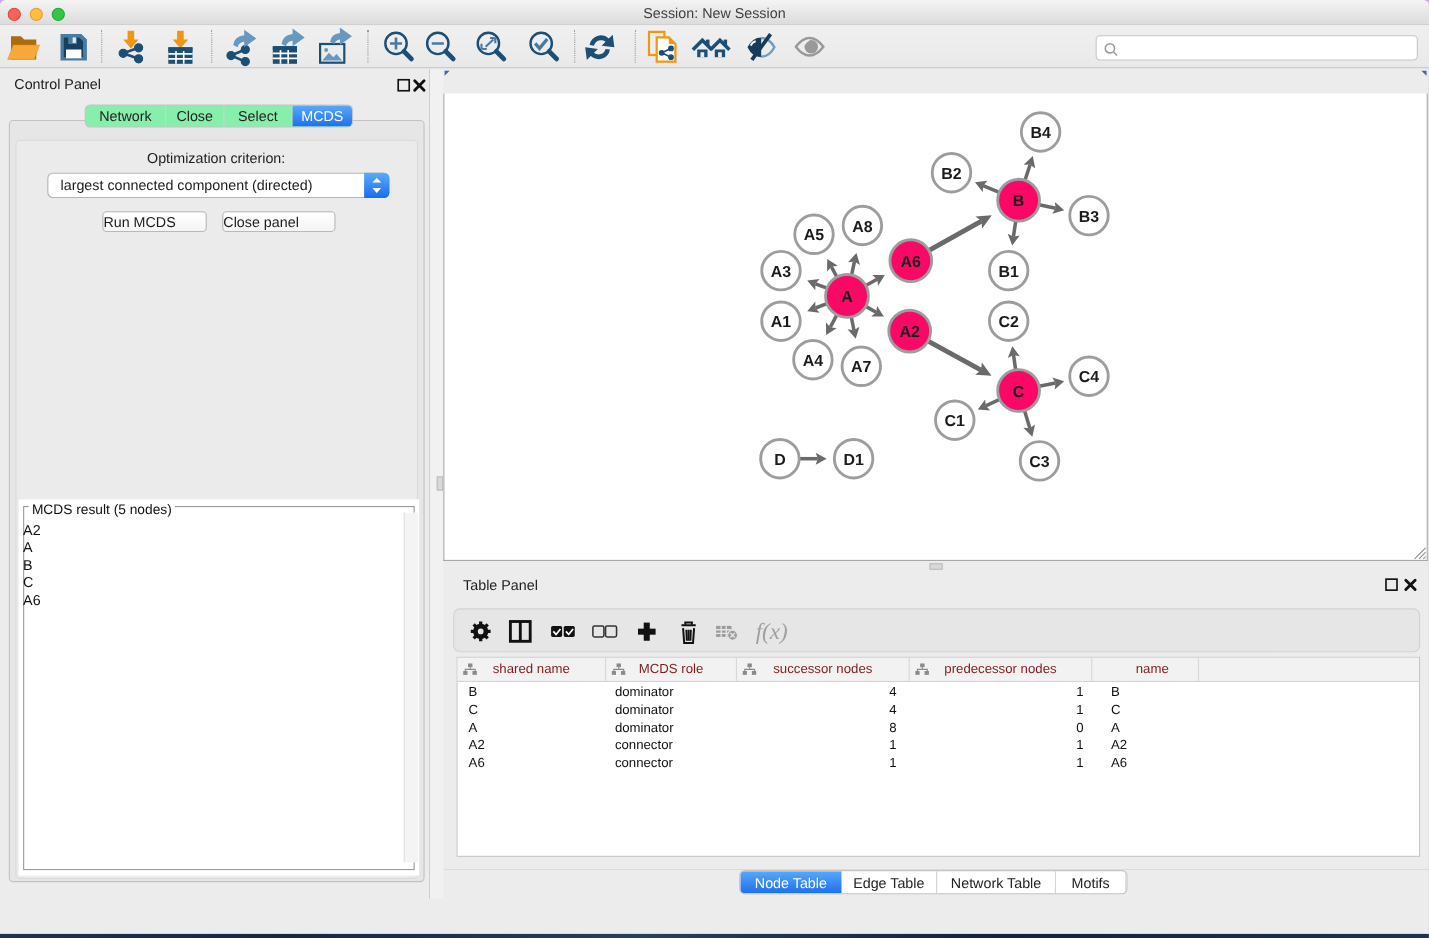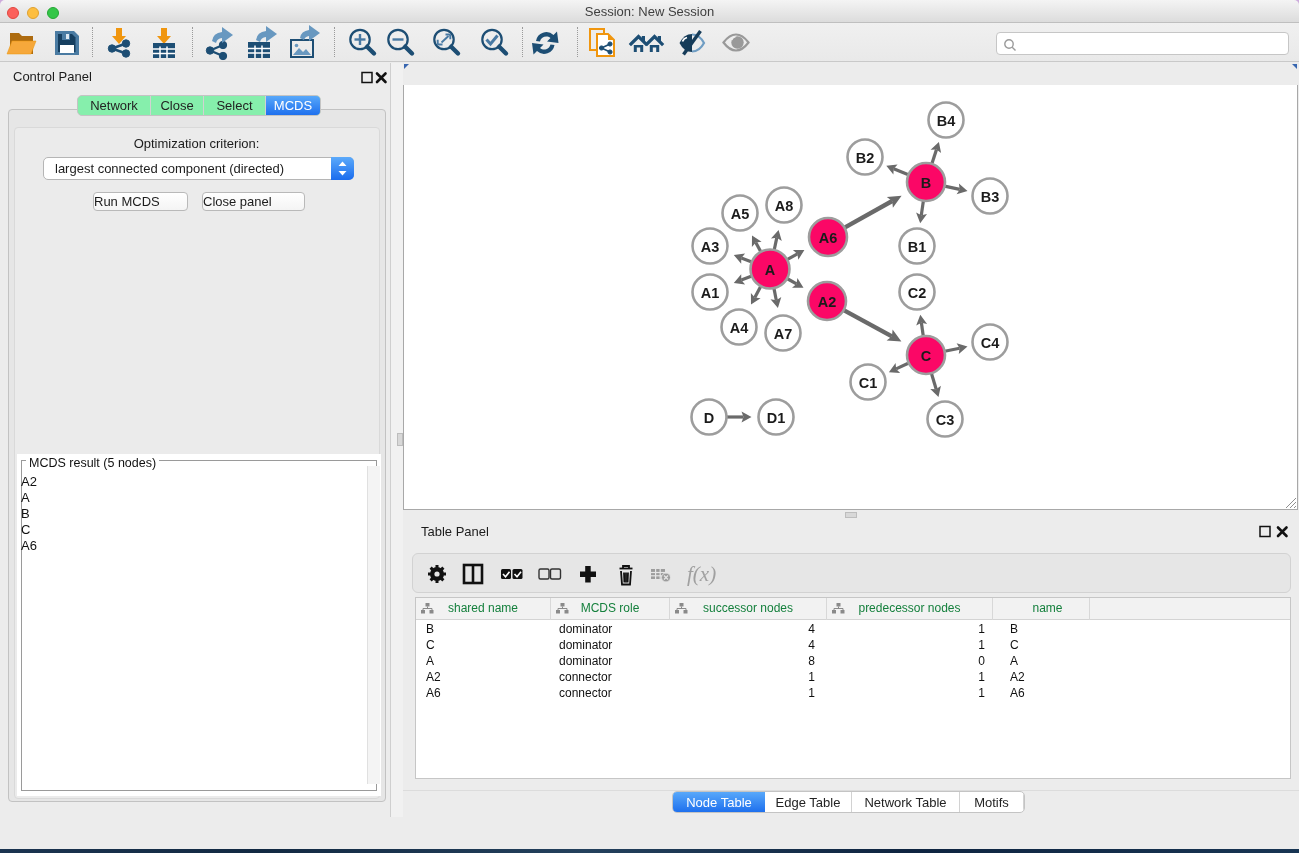--- a/index.html
+++ b/index.html
@@ -53,21 +53,21 @@
 #net-title { position:absolute; top:3px; width:100%; text-align:center; font-size:13px; color:#2b2b2b; }
 
 #tp-title { position:absolute; left:421px; top:524px; font-size:13px; color:#1c1c1c; }
 #tp-toolbar { position:absolute; left:412px; top:553px; width:879px; height:40px;
   background:#e6e6e6; border:1px solid #d2d2d2; border-radius:6px; }
 #tbl { position:absolute; left:415px; top:597px; width:876px; height:182px;
   background:#fff; border:1px solid #c6c6c6; }
 #tbl-head { position:absolute; left:0; top:0; width:100%; height:22px;
   background:#f2f2f2; border-bottom:1px solid #d4d4d4; }
 .th { position:absolute; top:0; height:22px; border-right:1px solid #d8d8d8;
-  font-size:12px; color:#15803d; text-align:center; line-height:21px; }
+  font-size:12px; color:#7f1d1d; text-align:center; line-height:21px; }
 .td { position:absolute; font-size:12px; color:#111; }
 
 #btabs { position:absolute; left:672px; top:791px; height:22px; display:flex;
   background:#fff; border:1px solid #c4c4c4; border-radius:5px; overflow:hidden; }
 #btabs .tab { font-size:13px; color:#232323; text-align:center; line-height:21px;
   border-right:1px solid #d2d2d2; }
 #btabs .tab.sel { background:linear-gradient(#58a8fa,#1e70ee); color:#fff; border-right:none; }
 
 #statusbar { position:absolute; left:0; top:816px; width:100%; height:33px;
   background:#efefef; border-top:1px solid #d8d8d8; }

